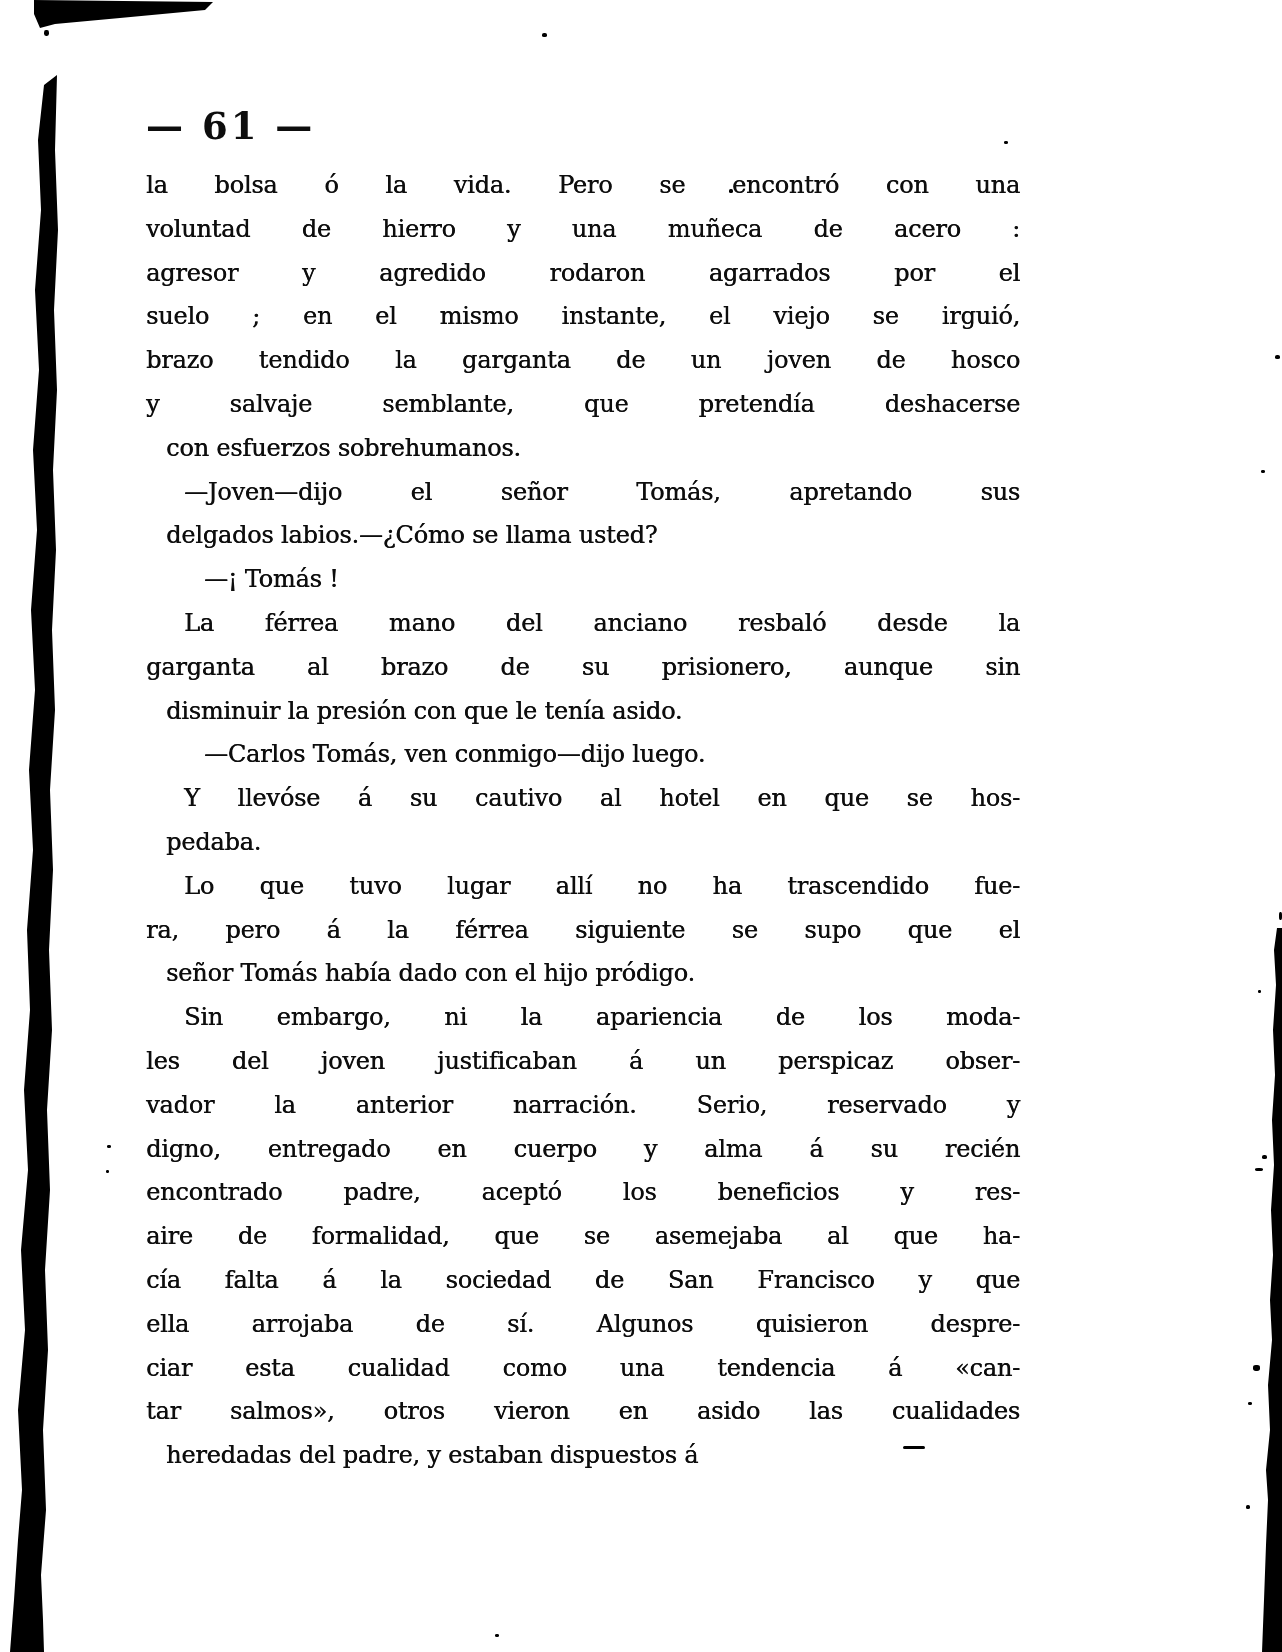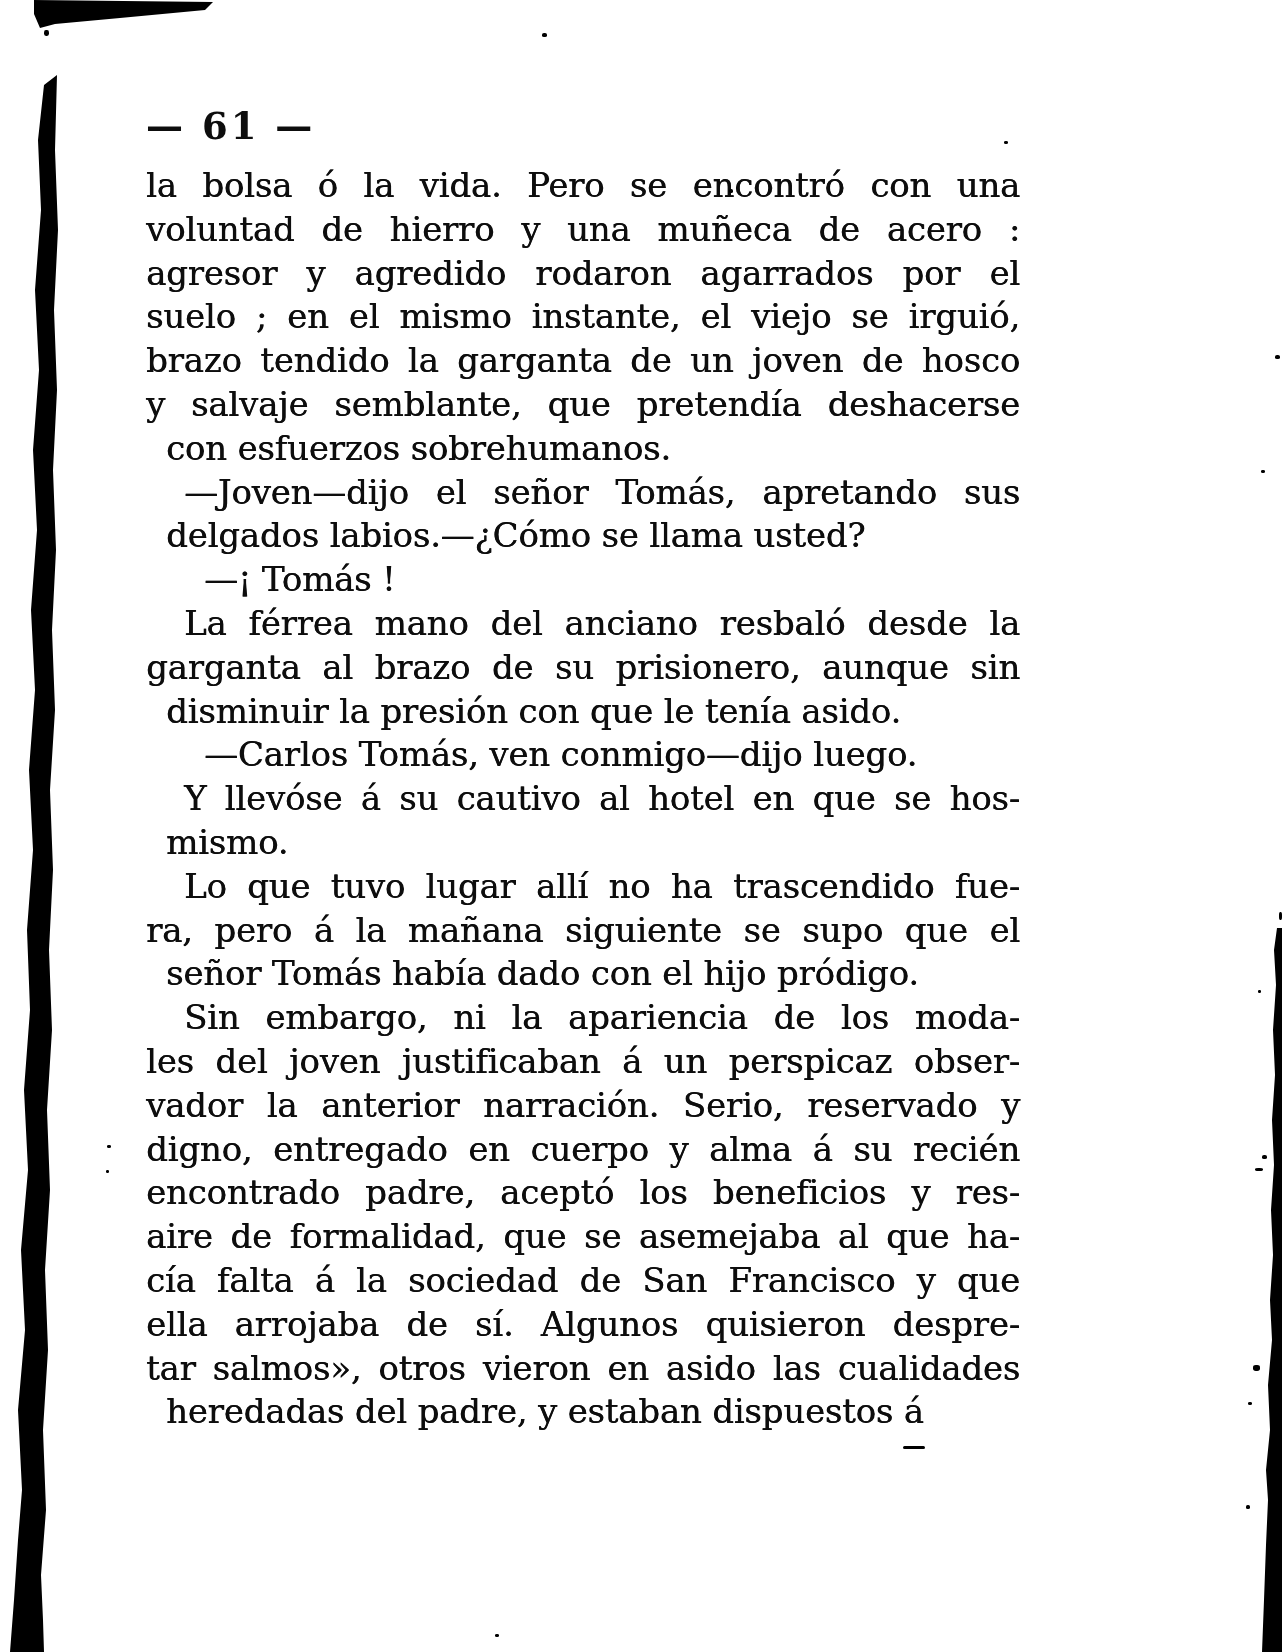--- a/index.html
+++ b/index.html
@@ -14,21 +14,21 @@
     position:absolute;left:0;top:0;width:1282px;height:1652px;
     pointer-events:none;
   }
   .header{
     position:absolute;left:146px;top:104px;width:874px;
     font-size:37px;font-weight:bold;letter-spacing:3px;
     color:#0d0d0d;
   }
   .text-block{
     position:absolute;left:146px;top:164px;width:874px;
-    font-size:34px;
+    font-size:24px;
     color:#0d0d0d;
     text-shadow:0.4px 0.3px 0 #141414;
     letter-spacing:-0.2px;
   }
   .line{
     height:43.8px;line-height:43.8px;
     text-align:justify;
     text-align-last:justify;
   }
   .line.indent{padding-left:38px;}
@@ -57,32 +57,33 @@
       <div class="line">y salvaje semblante, que pretendía deshacerse</div>
       <div class="line para-end">con esfuerzos sobrehumanos.</div>
       <div class="line indent">—Joven—dijo el señor Tomás, apretando sus</div>
       <div class="line para-end">delgados labios.—¿Cómo se llama usted?</div>
       <div class="line indent para-end">—¡ Tomás !</div>
       <div class="line indent">La férrea mano del anciano resbaló desde la</div>
       <div class="line">garganta al brazo de su prisionero, aunque sin</div>
       <div class="line para-end">disminuir la presión con que le tenía asido.</div>
       <div class="line indent para-end">—Carlos Tomás, ven conmigo—dijo luego.</div>
       <div class="line indent">Y llevóse á su cautivo al hotel en que se hos-</div>
-      <div class="line para-end">mismo.</div>
+      <div class="line para-end">pedaba.</div>
       <div class="line indent">Lo que tuvo lugar allí no ha trascendido fue-</div>
-      <div class="line">ra, pero á la mañana siguiente se supo que el</div>
+      <div class="line">ra, pero á la férrea siguiente se supo que el</div>
       <div class="line para-end">señor Tomás había dado con el hijo pródigo.</div>
       <div class="line indent">Sin embargo, ni la apariencia de los moda-</div>
       <div class="line">les del joven justificaban á un perspicaz obser-</div>
       <div class="line">vador la anterior narración. Serio, reservado y</div>
       <div class="line">digno, entregado en cuerpo y alma á su recién</div>
       <div class="line">encontrado padre, aceptó los beneficios y res-</div>
       <div class="line">aire de formalidad, que se asemejaba al que ha-</div>
       <div class="line">cía falta á la sociedad de San Francisco y que</div>
       <div class="line">ella arrojaba de sí. Algunos quisieron despre-</div>
+      <div class="line">ciar esta cualidad como una tendencia á «can-</div>
       <div class="line">tar salmos», otros vieron en asido las cualidades</div>
       <div class="line para-end">heredadas del padre, y estaban dispuestos á</div>
     </div>
 
   <div class="speck" style="left:542px;top:33px;width:5px;height:4px;"></div>
   <div class="speck" style="left:44px;top:30px;width:5px;height:6px;"></div>
   <div class="speck" style="left:1004px;top:141px;width:4px;height:3px;"></div>
   <div class="speck" style="left:729px;top:189px;width:4px;height:4px;"></div>
   <div class="speck" style="left:1275px;top:355px;width:5px;height:4px;"></div>
   <div class="speck" style="left:1261px;top:470px;width:4px;height:3px;"></div>

